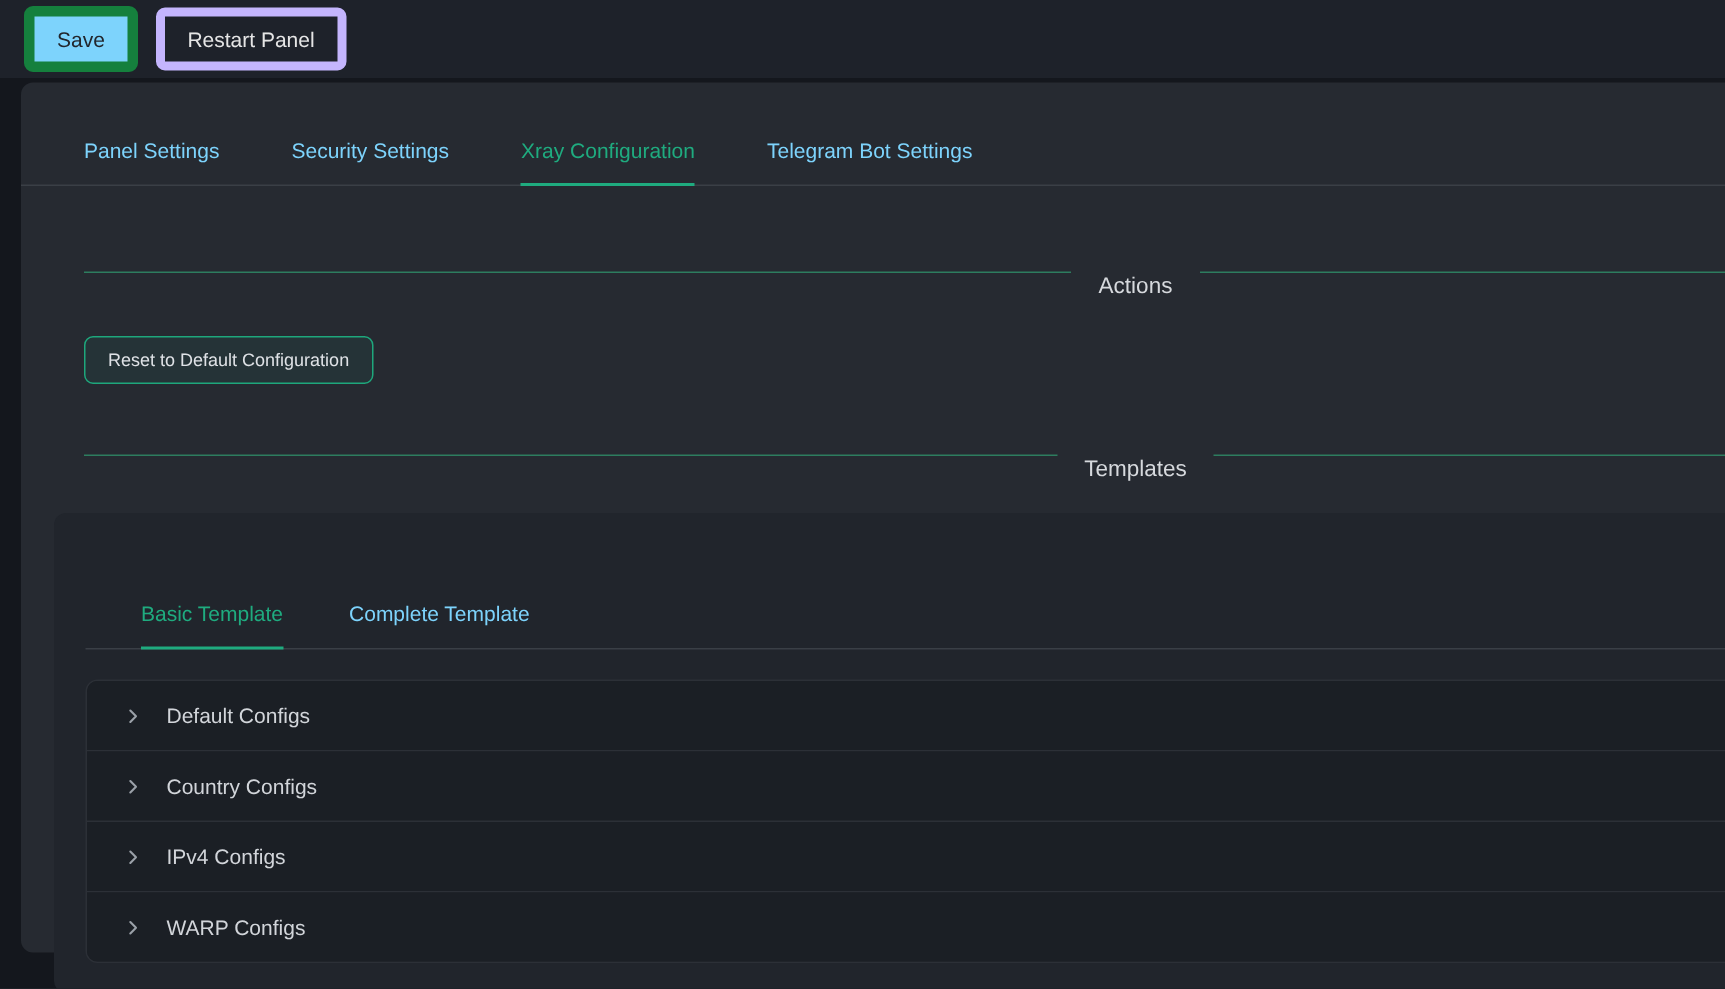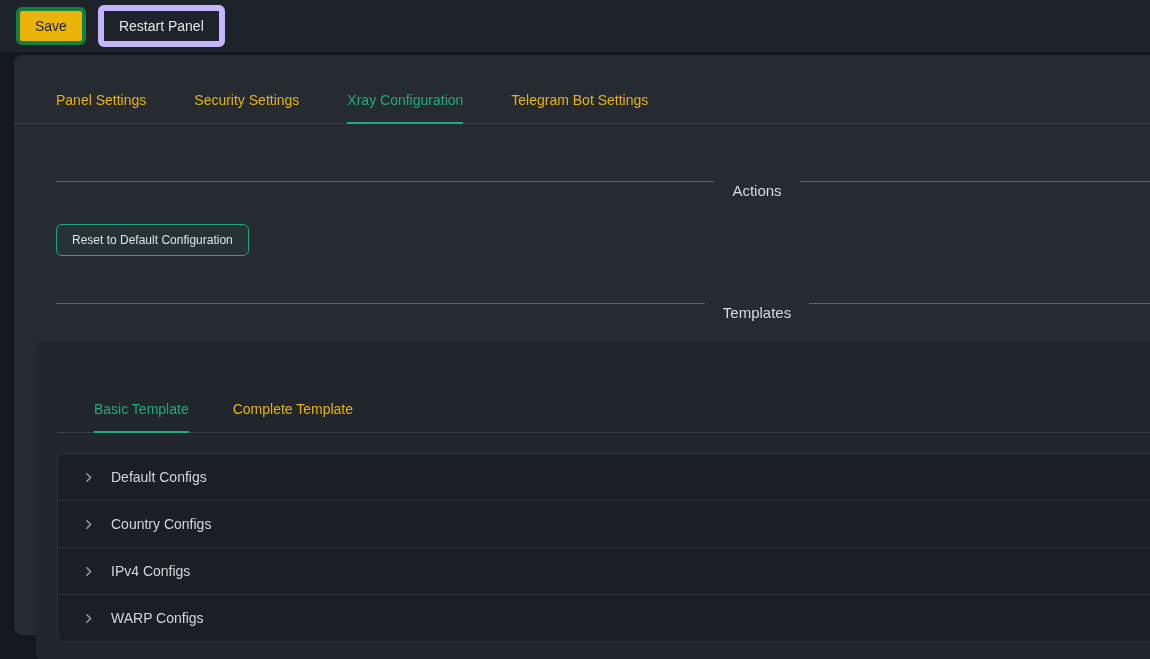--- a/index.html
+++ b/index.html
@@ -23,23 +23,23 @@
   .btn {
     border-radius: 6px;
     font-size: 14px;
     line-height: 20px;
     padding: 5px 15px;
     cursor: pointer;
     background: transparent;
     font-family: inherit;
   }
   .btn-save {
-    background: #eab308;
+    background: #7dd3fc;
     color: #22262c;
-    border: 4px solid #15803d;
+    border: 7px solid #15803d;
   }
   .btn-restart {
     background: transparent;
     color: #e5e5e5;
     border: 6px solid #c4b5fd;
   }
 
   
   .card {
     margin: 3px 0 0 14px;
@@ -52,21 +52,21 @@
   
   .tabbar {
     display: flex;
     gap: 48px;
     border-bottom: 1px solid #3a3f46;
   }
   .tabbar.main { padding: 22px 0 0 42px; }
   .tab {
     padding: 12px 0;
     line-height: 22px;
-    color: #eab308;
+    color: #7dd3fc;
     cursor: pointer;
     position: relative;
     white-space: nowrap;
   }
   .tab.active { color: #1fab7f; }
   .tab.active::after {
     content: "";
     position: absolute;
     left: 0; right: 0; bottom: -1px;
     height: 2px;

